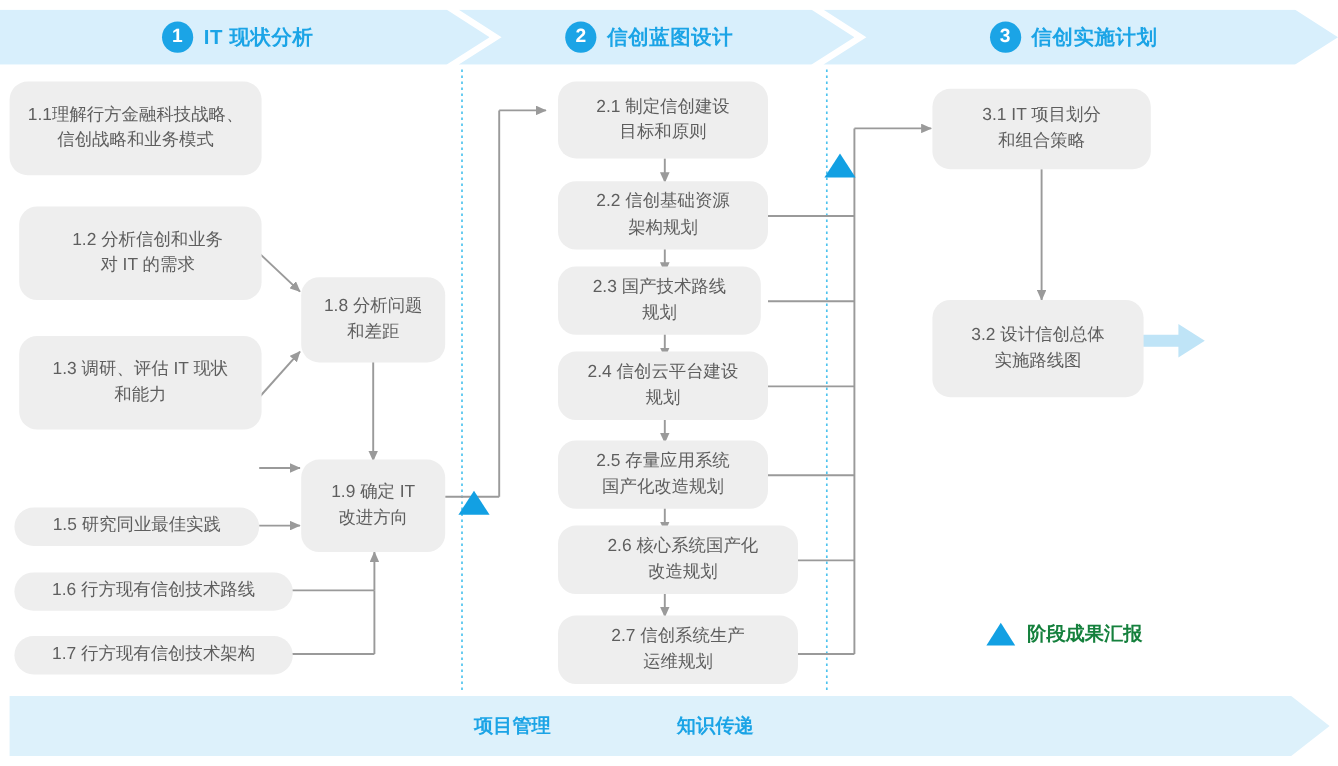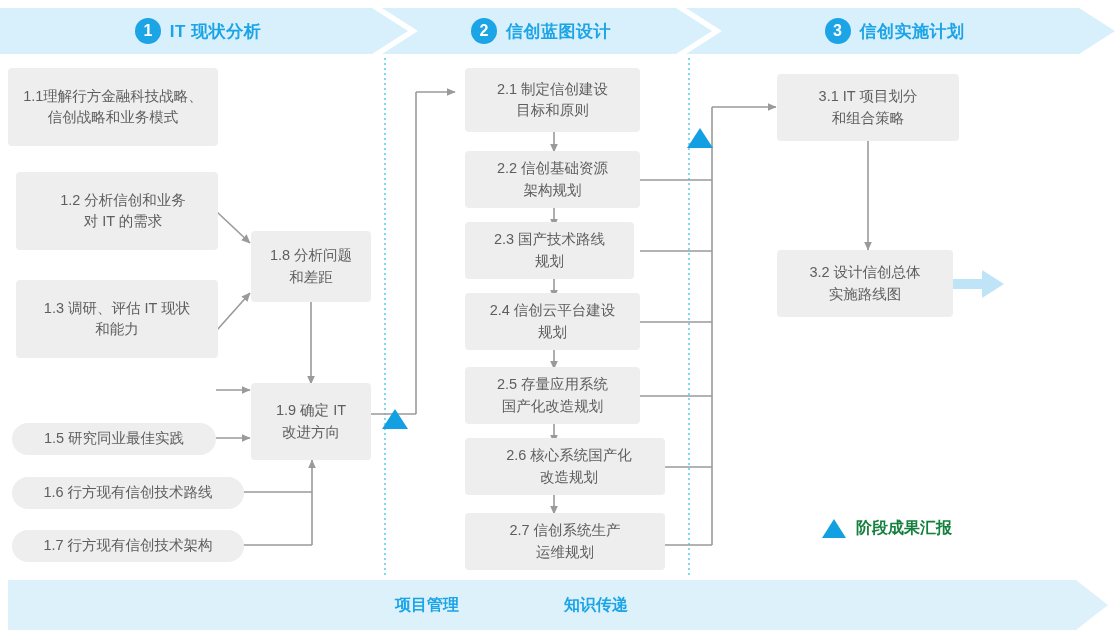--- a/index.html
+++ b/index.html
@@ -33,21 +33,21 @@
     line-height:1;
   }
   .banner-title{
     color:#1ba4e6;font-size:17px;font-weight:bold;letter-spacing:.5px;
     white-space:nowrap;
   }
   
   .node{
     position:absolute;
     background:#eeeeee;
-    border-radius:4px;
+    border-radius:15px;
     color:#5e5e5e;
     font-size:14.5px;
     line-height:1.45;
     display:flex;align-items:center;justify-content:center;
     text-align:center;
     box-sizing:border-box;
     padding:4px 8px;
     white-space:pre-line;
   }
   .node.pill{border-radius:16px;}
@@ -203,21 +203,21 @@
 规划</div>
   <div class="node" style="left:465px;top:367px;width:175px;height:57px;">2.5 存量应用系统
 国产化改造规划</div>
   <div class="node" style="left:465px;top:438px;width:200px;height:57px;padding-left:16px;">2.6 核心系统国产化
 改造规划</div>
   <div class="node" style="left:465px;top:513px;width:200px;height:57px;">2.7 信创系统生产
 运维规划</div>
 
   <div class="node" style="left:777px;top:74px;width:182px;height:67px;">3.1 IT 项目划分
 和组合策略</div>
-  <div class="node" style="left:777px;top:250px;width:176px;height:67px;">3.2 设计信创总体
+  <div class="node" style="left:777px;top:250px;width:176px;height:81px;">3.2 设计信创总体
 实施路线图</div>
 
 
   <div class="milestone" style="left:382px;top:409px;">
     <div class="tri"></div>
   </div>
   <div class="milestone" style="left:687px;top:128px;">
     <div class="tri"></div>
   </div>
 

